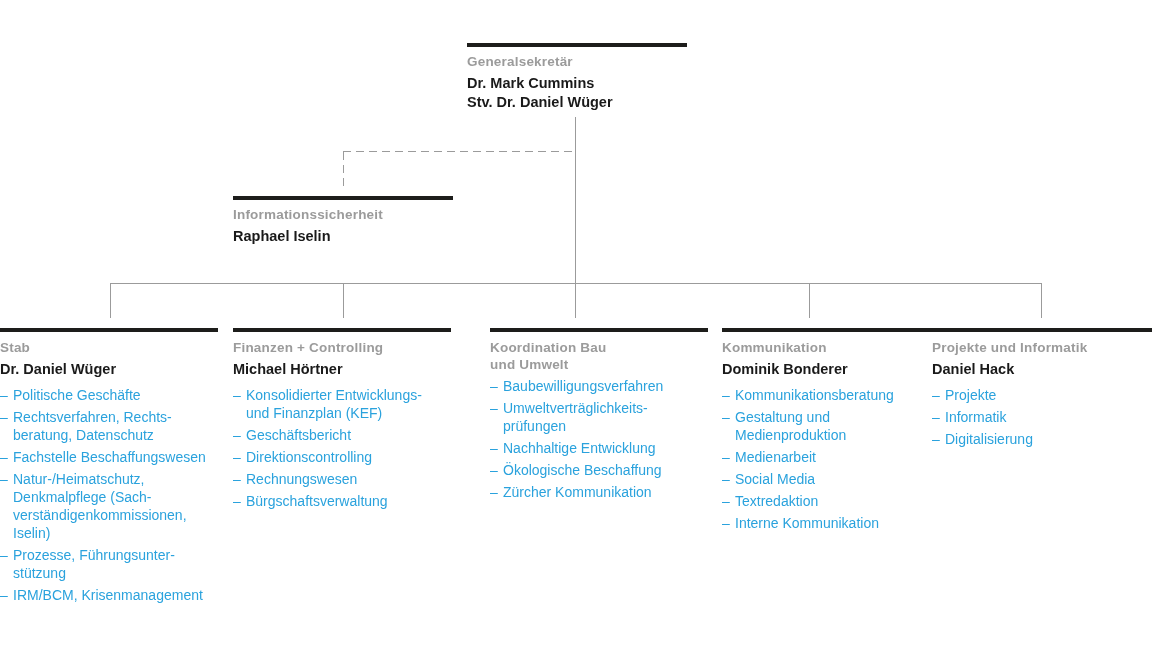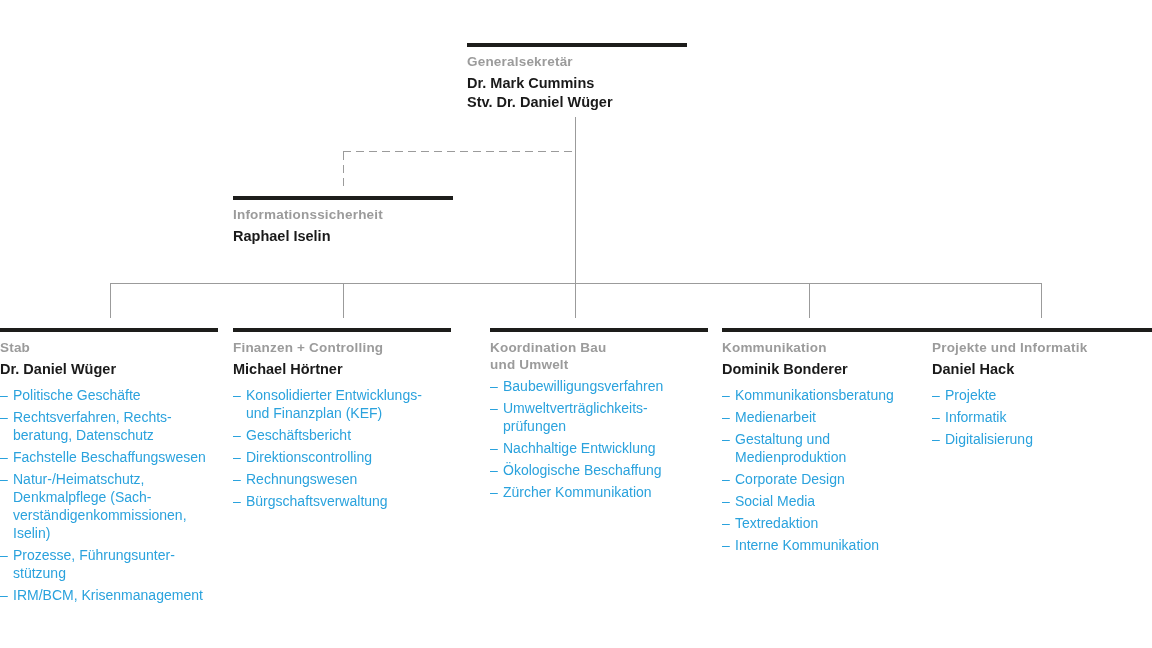--- a/index.html
+++ b/index.html
@@ -142,24 +142,23 @@
       <li>Zürcher Kommunikation</li>
     </ul>
   </div>
 
   <div class="node col" id="col-kommunikation">
     <div class="bar"></div>
     <div class="dept-title">Kommunikation</div>
     <div class="person">Dominik Bonderer</div>
     <ul class="resp-list">
       <li>Kommunikationsberatung</li>
-      <li>Medienarbeit</li>
       <li>Gestaltung und
 Medienproduktion</li>
-      <li>Corporate Design</li>
+      <li>Medienarbeit</li>
       <li>Social Media</li>
       <li>Textredaktion</li>
       <li>Interne Kommunikation</li>
     </ul>
   </div>
 
   <div class="node col" id="col-projekte">
     <div class="bar"></div>
     <div class="dept-title">Projekte und Informatik</div>
     <div class="person">Daniel Hack</div>

